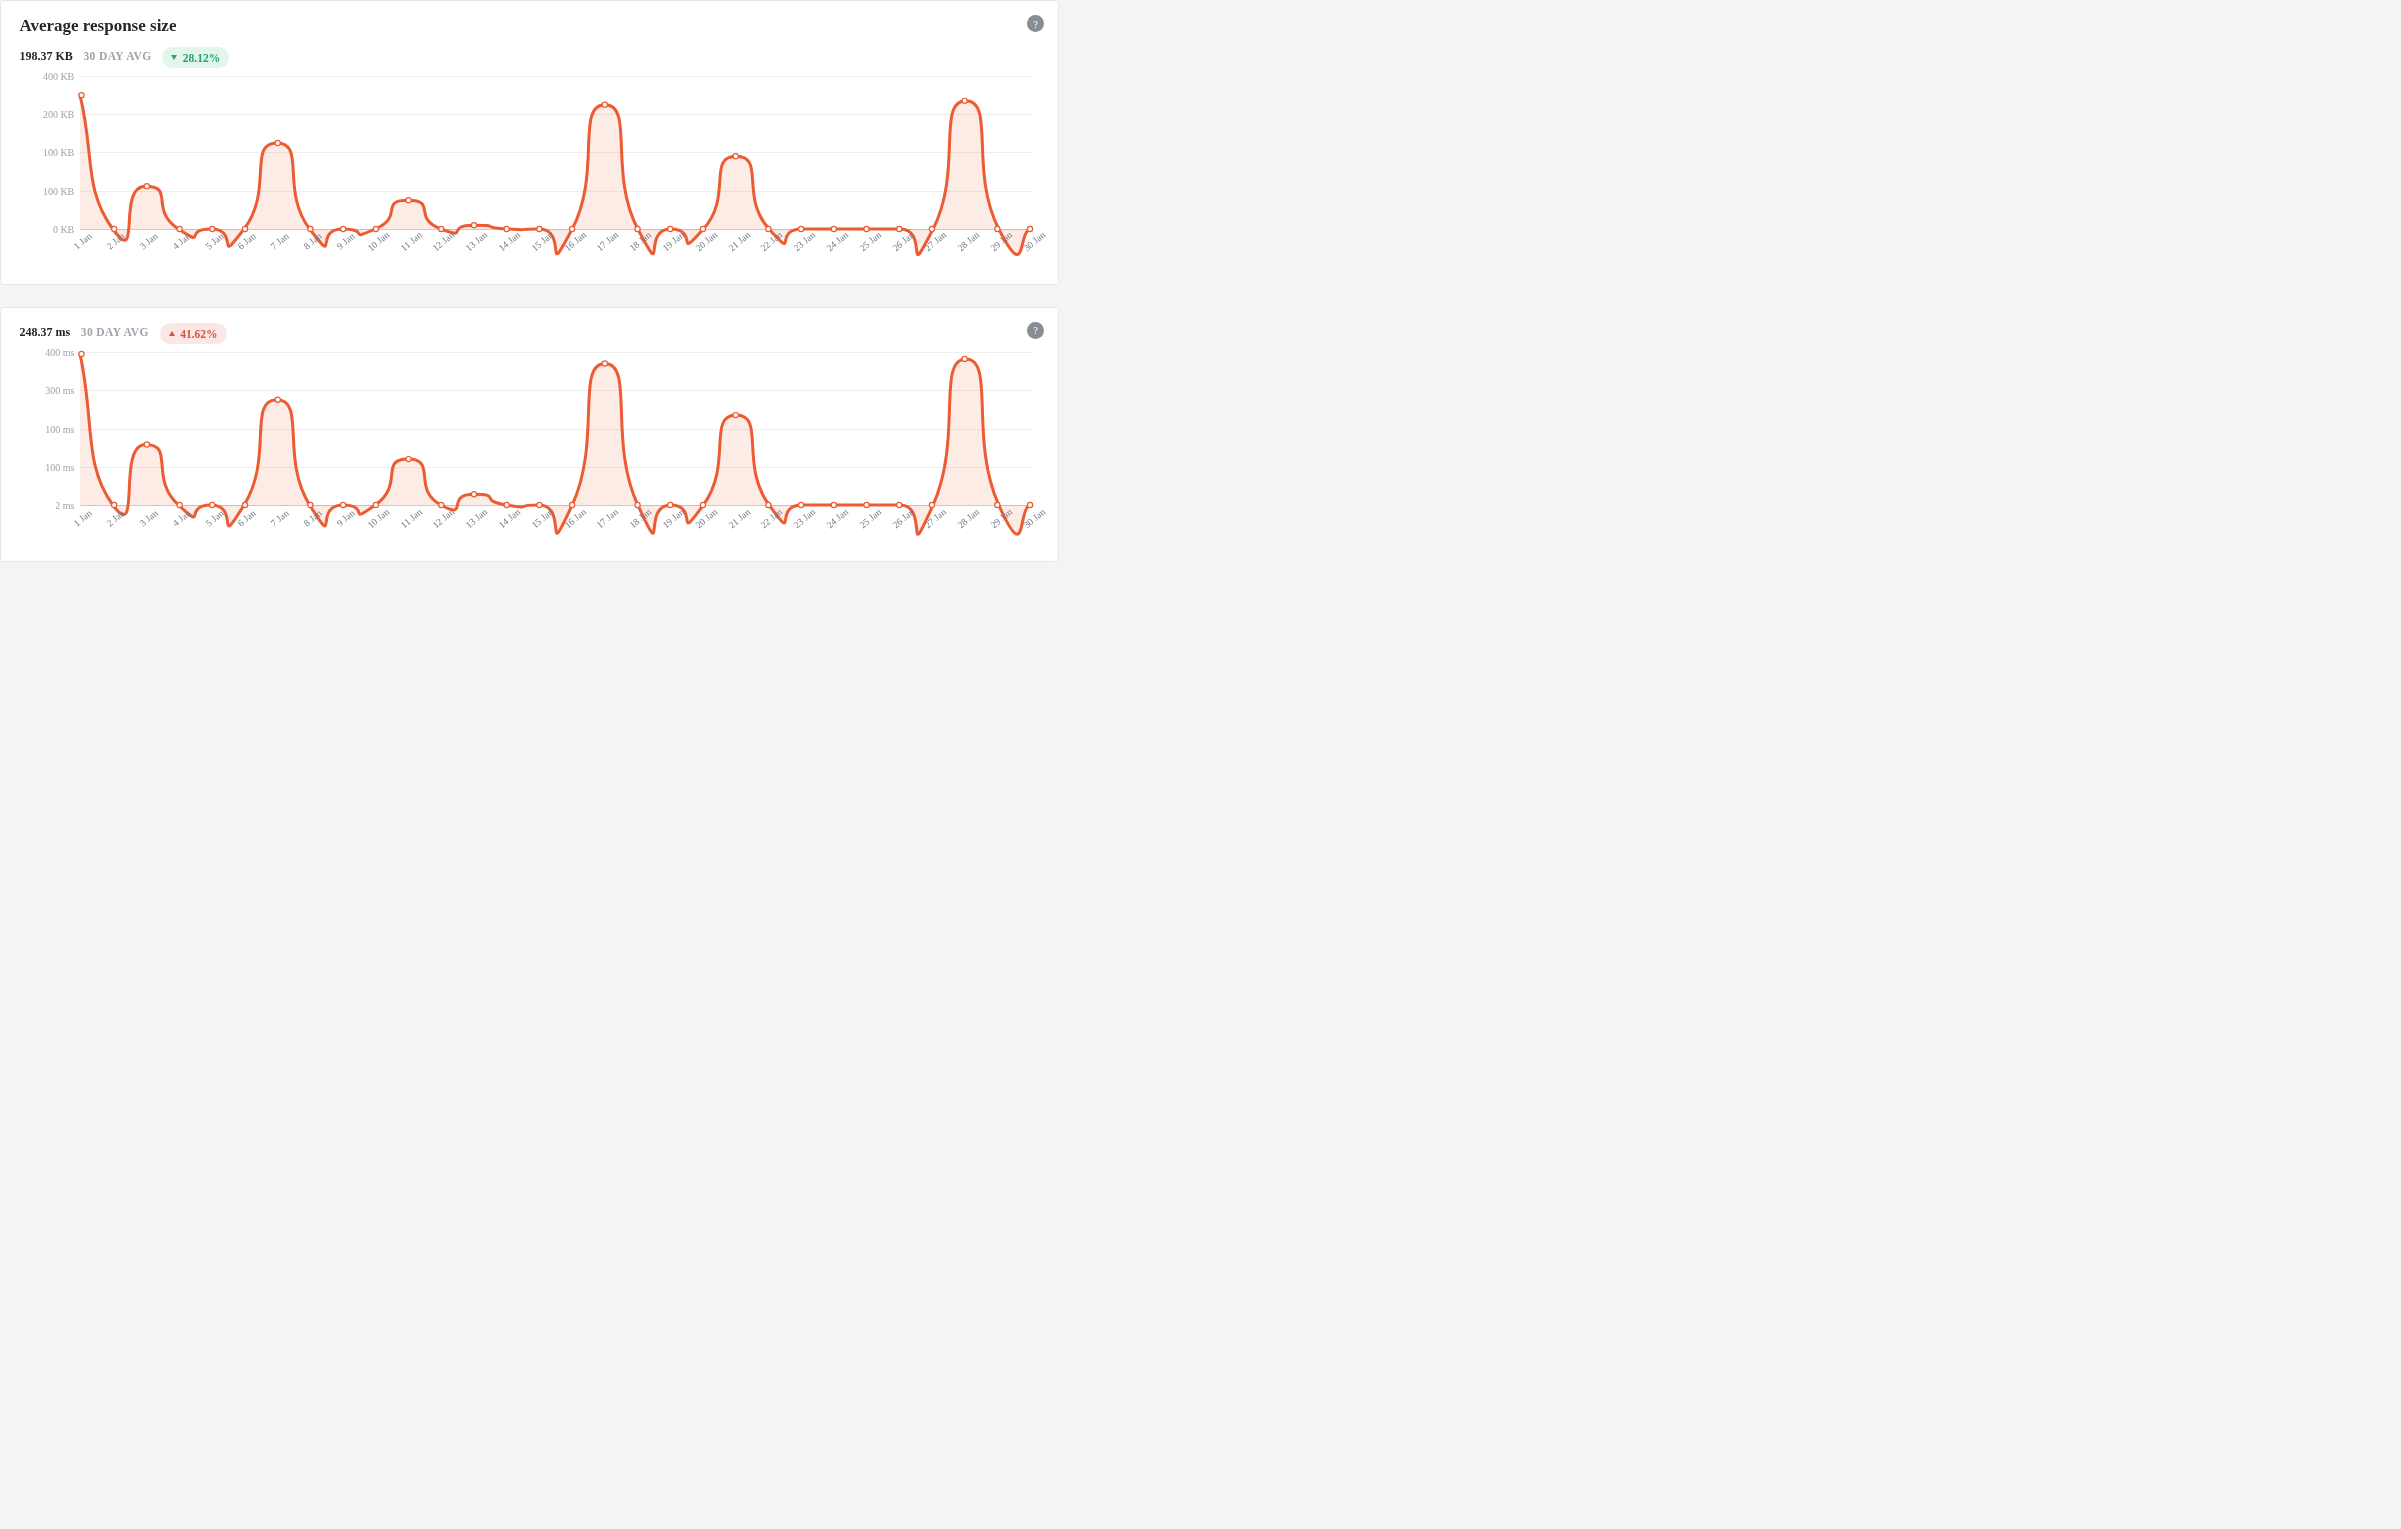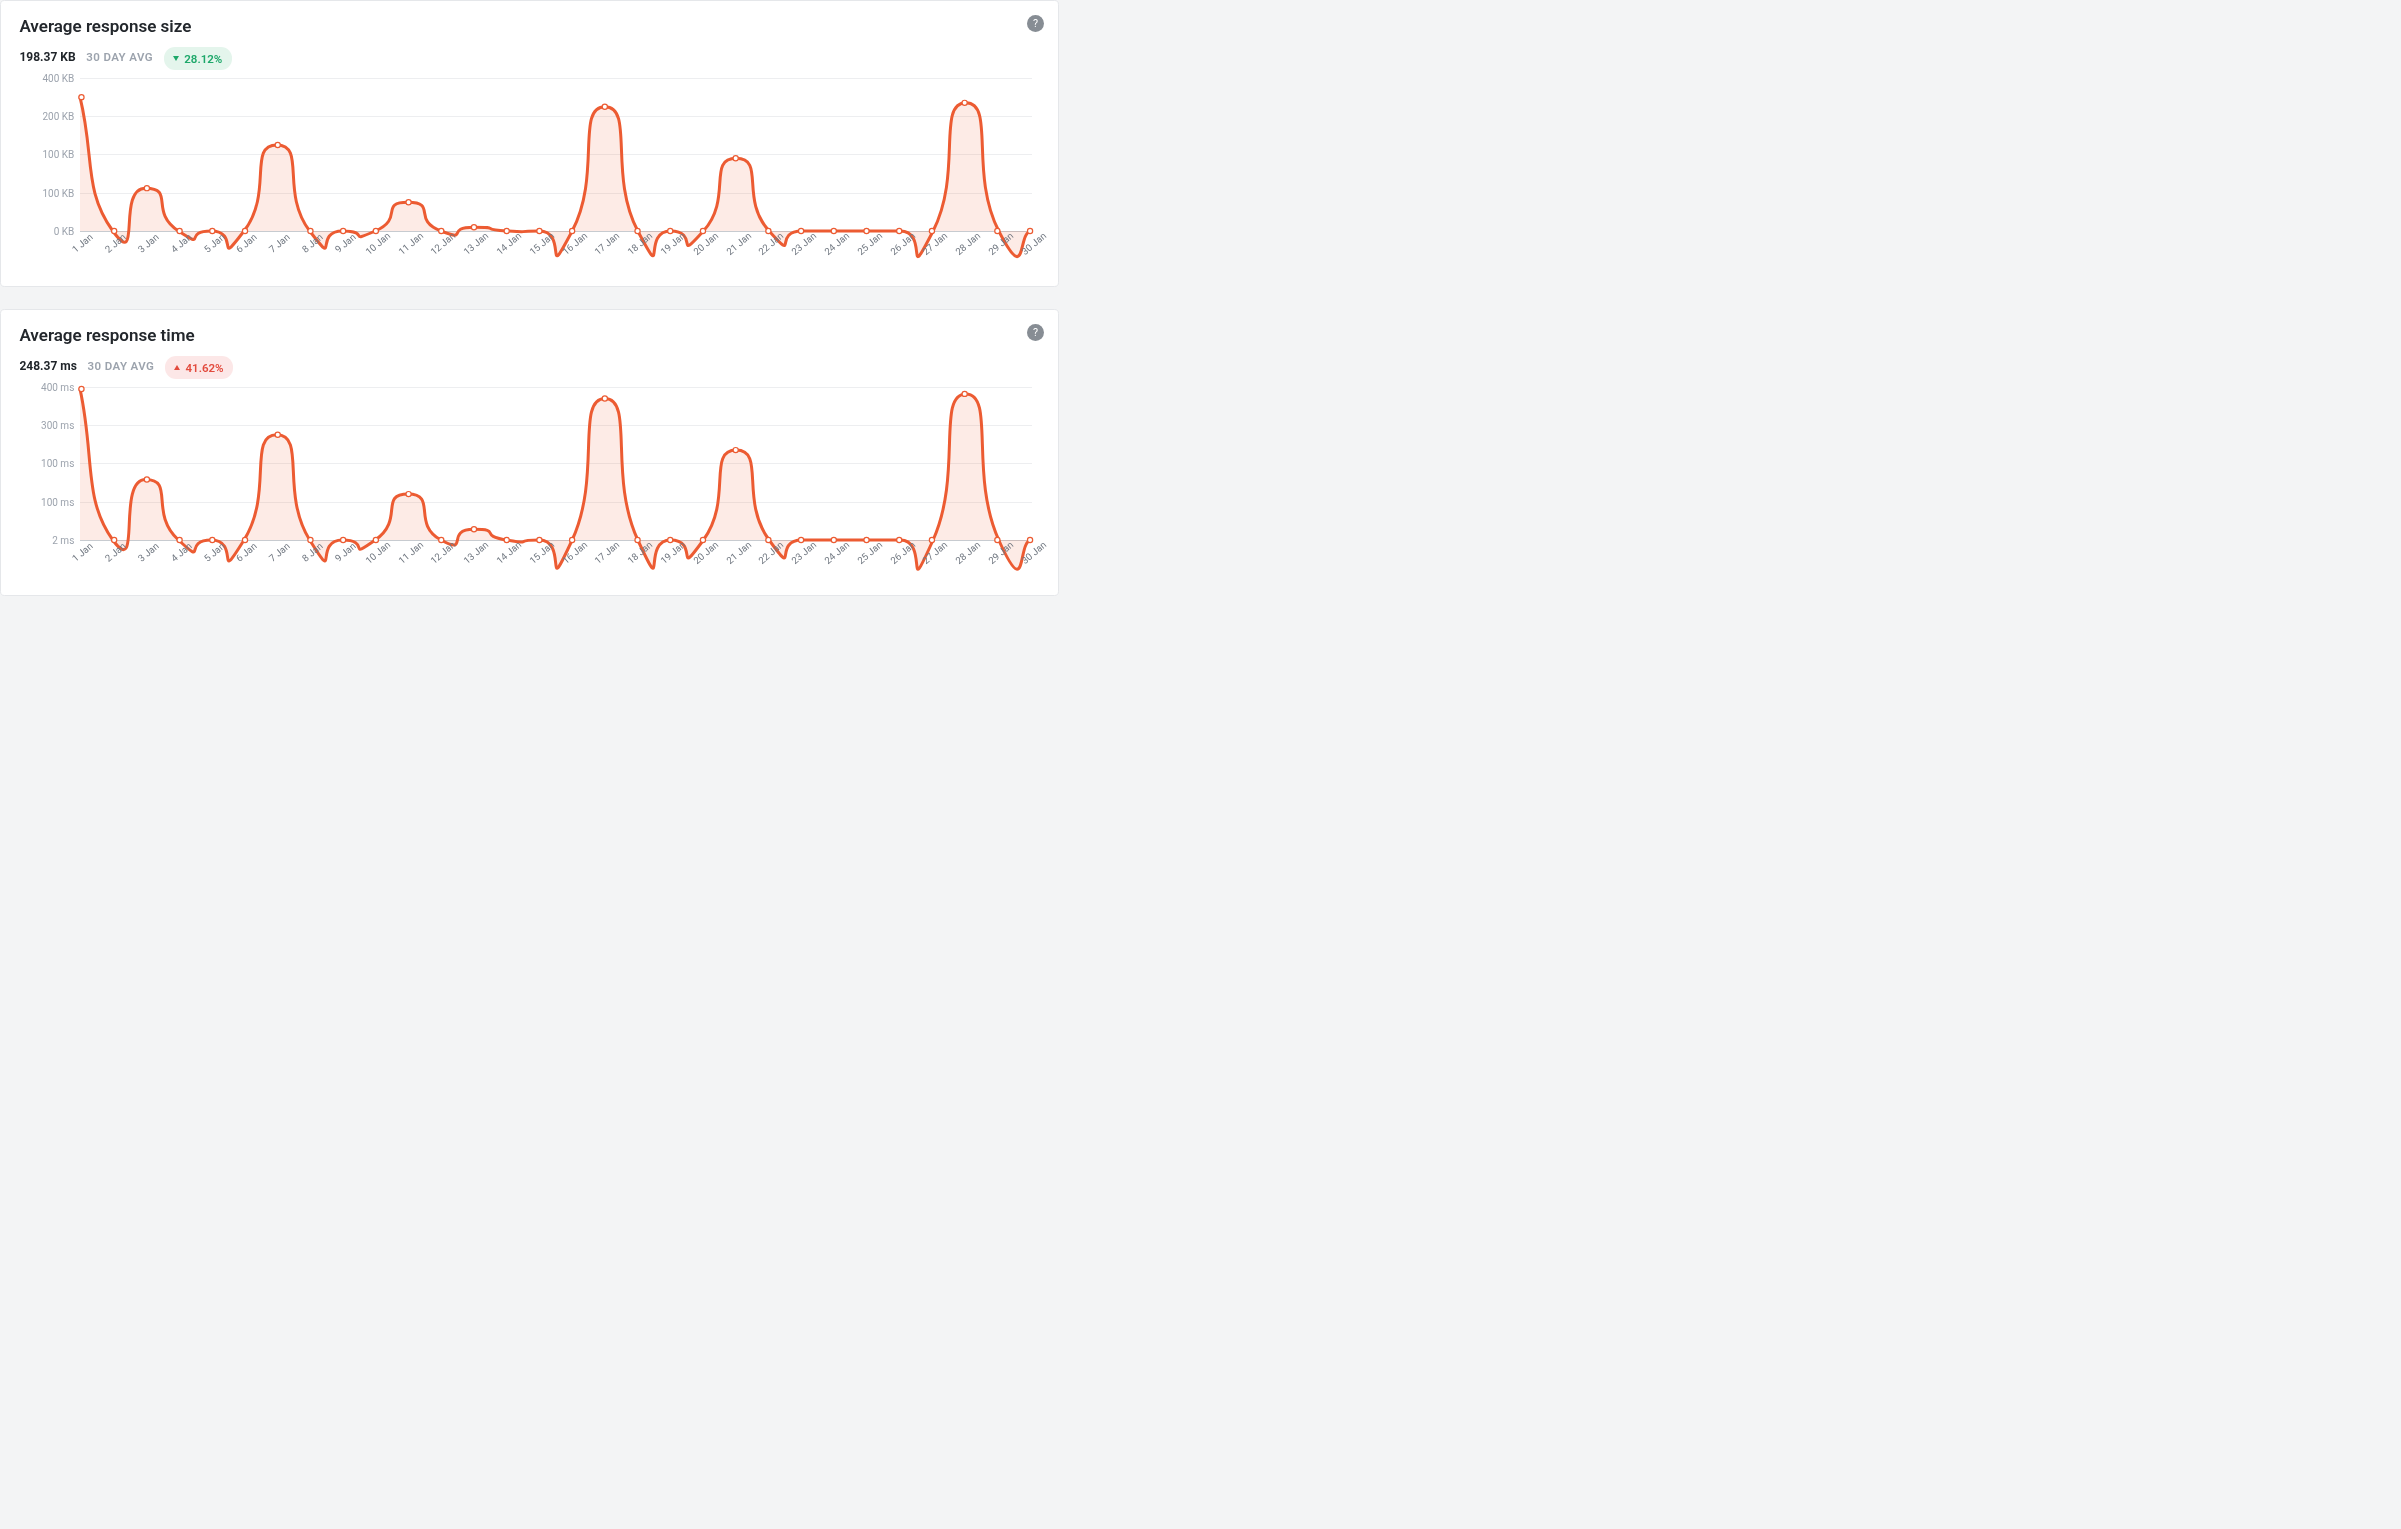--- a/index.html
+++ b/index.html
@@ -1,17 +1,17 @@
 <!DOCTYPE html>
 <html style="font-size:12.3px"><head>
 <meta charset="utf-8">
 <style>
   * { box-sizing: border-box; }
   html, body { margin: 0; padding: 0; background: #f3f4f5; font-family: -apple-system, BlinkMacSystemFont, "Segoe UI", Roboto, sans-serif; }
-  .wrap { padding: 0; width: 1059px; }
+  .wrap { padding: 0; width: 1059px; font-family: Liberation Serif, serif; }
   .card {
     background: #fff;
     border: 0.8px solid #e5e7ea;
     border-radius: 4.6px;
     padding: 15.3px 18.4px 17px 18.4px;
     margin-bottom: 21.5px;
     position: relative;
   }
   .card:last-child { margin-bottom: 0; }
   .card-title {
@@ -165,21 +165,20 @@
           <div class="xtick" style="left: 82.7586%;"><span>25 Jan</span></div>
           <div class="xtick" style="left: 86.2069%;"><span>26 Jan</span></div>
           <div class="xtick" style="left: 89.6552%;"><span>27 Jan</span></div>
           <div class="xtick" style="left: 93.1034%;"><span>28 Jan</span></div>
           <div class="xtick" style="left: 96.5517%;"><span>29 Jan</span></div>
           <div class="xtick" style="left: 100%;"><span>30 Jan</span></div>
         </div>
       </div>
     </div>
     <div class="card">
-      <div class="card-title">Average response time</div>
       <div class="help-btn">?</div>
       <div class="summary-row">
         <span class="value">248.37 ms</span>
         <span class="period">30 DAY AVG</span>
         <span class="badge red">
           <span class="tri up"></span>
           <span>41.62%</span>
         </span>
       </div>
       <div class="chart-wrap">

